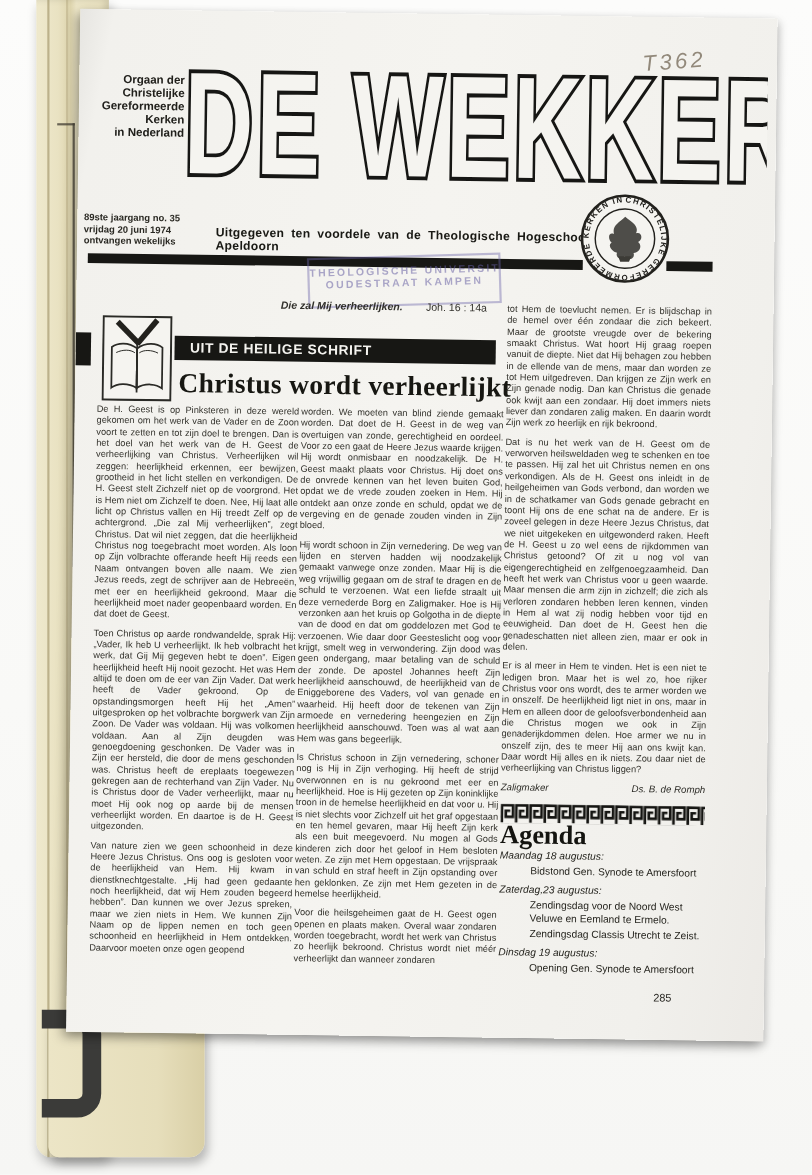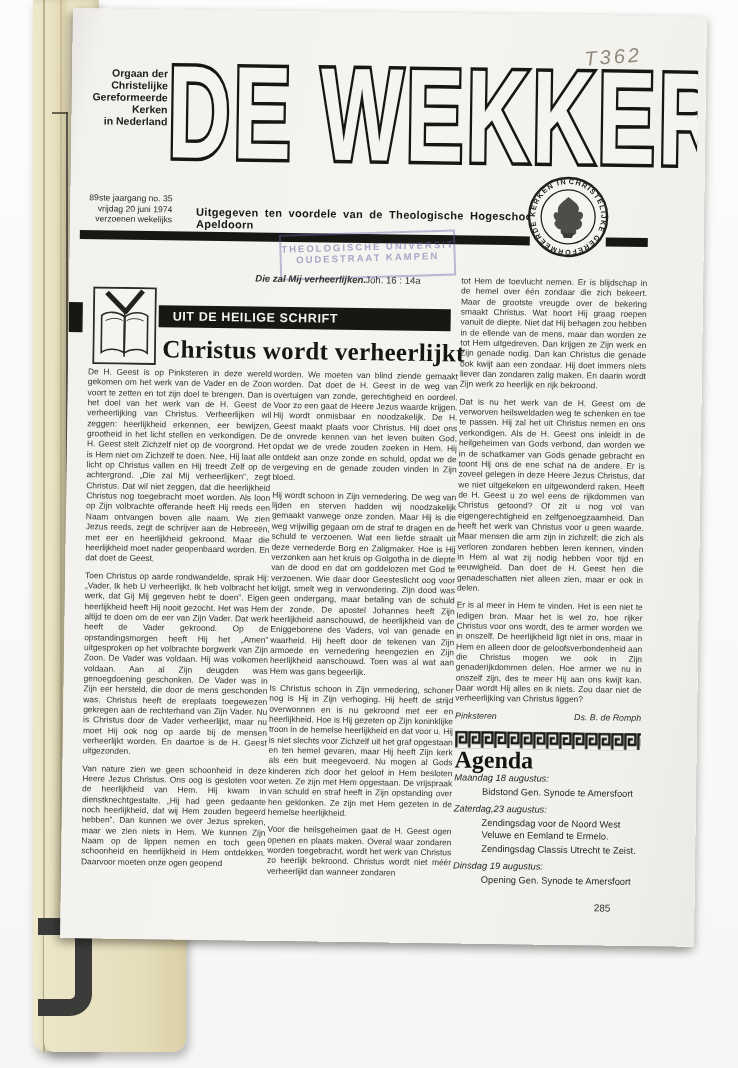--- a/index.html
+++ b/index.html
@@ -31,37 +31,37 @@
         box-shadow:-4px 5px 10px rgba(0,0,0,.28), 2px 3px 8px rgba(0,0,0,.18);
         overflow:hidden;}
 
   .handwriting{position:absolute;left:512px;top:30px;font-style:italic;
         font-size:20px;letter-spacing:3px;color:#92897b;transform:rotate(-5deg);}
 
   
   .organ{position:absolute;left:14px;top:58px;width:82px;text-align:right;
         font-weight:bold;font-size:10.5px;line-height:12px;color:#21201c;}
   .wekker-wrap{position:absolute;left:96px;top:36px;}
-  .issue{position:absolute;left:19px;top:184px;font-weight:normal;font-size:8.6px;
-        line-height:10.5px;color:#2a2923;text-align:right;}
+  .issue{position:absolute;left:6px;top:184px;font-weight:bold;font-size:8.6px;
+        line-height:10.5px;color:#2a2923;}
   .subtitle{position:absolute;left:126px;top:196px;width:420px;font-weight:bold;
         font-size:11px;letter-spacing:.3px;word-spacing:3px;color:#191914;}
   .bar{position:absolute;background:#171714;}
   .seal{position:absolute;left:456px;top:160px;width:84px;height:84px;}
 
   
   .stamp{position:absolute;left:210px;top:220px;width:176px;height:46px;
         border:2px solid rgba(108,99,170,.42);transform:rotate(-2.5deg);
         color:rgba(99,92,162,.52);font-size:9.5px;font-weight:bold;
         letter-spacing:2px;text-align:center;padding-top:7px;box-sizing:border-box;}
   .stamp div{white-space:nowrap;overflow:hidden;}
 
   
   .verse-text{position:absolute;left:186px;top:262px;font-style:italic;font-size:9.6px;font-weight:bold;color:#32312c;}
-  .verse-ref{position:absolute;left:296px;top:262px;font-size:9.6px;color:#32312c;}
+  .verse-ref{position:absolute;left:318px;top:262px;font-size:9.6px;color:#32312c;}
 
   
   .icon-box{position:absolute;left:24px;top:278px;width:64px;height:78px;}
   .kicker-stub{position:absolute;left:0;top:294px;width:14px;height:30px;background:#171714;}
   .kicker{position:absolute;left:90px;top:296px;width:292px;height:22px;background:#171714;
         color:#f4f3ef;font-weight:bold;font-size:12.5px;letter-spacing:.6px;
         line-height:22px;padding-left:14px;box-sizing:border-box;}
   .headline{position:absolute;left:94px;top:326px;font-family:"Liberation Serif", serif;
         font-weight:bold;font-size:25px;letter-spacing:.3px;color:#171712;}
 
@@ -113,21 +113,21 @@
 
     <div class="wekker-wrap">
       <svg width="530" height="128" viewBox="0 0 530 128">
         <text x="0" y="112" transform="scale(0.66 1)" font-family="Liberation Sans, sans-serif" font-weight="bold" font-size="132" letter-spacing="4" fill="#f5f4f0" stroke="#161614" stroke-width="7" paint-order="stroke">DE WEKKER</text>
       </svg>
     </div>
 
     <div class="issue">
       <div>89ste jaargang no. 35</div>
       <div>vrijdag 20 juni 1974</div>
-      <div>verzoenen wekelijks</div>
+      <div>ontvangen wekelijks</div>
     </div>
 
     <div class="subtitle">Uitgegeven ten voordele van de Theologische Hogeschool te Apeldoorn</div>
 
     <div class="bar" style="left:10px;top:222px;width:450px;height:9px"></div>
     <div class="bar" style="left:536px;top:222px;width:42px;height:9px"></div>
 
     <div class="seal">
       <svg viewBox="0 0 84 84" width="84" height="84">
         <circle cx="42" cy="42" r="39" fill="#f5f4f0" stroke="#22211d" stroke-width="2.4"></circle>
@@ -181,21 +181,21 @@
       <p>Is Christus schoon in Zijn vernedering, schoner nog is Hij in Zijn verhoging. Hij heeft de strijd overwonnen en is nu gekroond met eer en heerlijkheid. Hoe is Hij gezeten op Zijn koninklijke troon in de hemelse heerlijkheid en dat voor u. Hij is niet slechts voor Zichzelf uit het graf opgestaan en ten hemel gevaren, maar Hij heeft Zijn kerk als een buit meegevoerd. Nu mogen al Gods kinderen zich door het geloof in Hem besloten weten. Ze zijn met Hem opgestaan. De vrijspraak van schuld en straf heeft in Zijn opstanding over hen geklonken. Ze zijn met Hem gezeten in de hemelse heerlijkheid.</p>
       <p>Voor die heilsgeheimen gaat de H. Geest ogen openen en plaats maken. Overal waar zondaren worden toegebracht, wordt het werk van Christus zo heerlijk bekroond. Christus wordt niet méér verheerlijkt dan wanneer zondaren</p>
     </div>
 
     <div class="col col3">
       <p>tot Hem de toevlucht nemen. Er is blijdschap in de hemel over één zondaar die zich bekeert. Maar de grootste vreugde over de bekering smaakt Christus. Wat hoort Hij graag roepen vanuit de diepte. Niet dat Hij behagen zou hebben in de ellende van de mens, maar dan worden ze tot Hem uitgedreven. Dan krijgen ze Zijn werk en Zijn genade nodig. Dan kan Christus die genade ook kwijt aan een zondaar. Hij doet immers niets liever dan zondaren zalig maken. En daarin wordt Zijn werk zo heerlijk en rijk bekroond.</p>
       <p>Dat is nu het werk van de H. Geest om de verworven heilsweldaden weg te schenken en toe te passen. Hij zal het uit Christus nemen en ons verkondigen. Als de H. Geest ons inleidt in de heilgeheimen van Gods verbond, dan worden we in de schatkamer van Gods genade gebracht en toont Hij ons de ene schat na de andere. Er is zoveel gelegen in deze Heere Jezus Christus, dat we niet uitgekeken en uitgewonderd raken. Heeft de H. Geest u zo wel eens de rijkdommen van Christus getoond? Of zit u nog vol van eigengerechtigheid en zelfgenoegzaamheid. Dan heeft het werk van Christus voor u geen waarde. Maar mensen die arm zijn in zichzelf; die zich als verloren zondaren hebben leren kennen, vinden in Hem al wat zij nodig hebben voor tijd en eeuwigheid. Dan doet de H. Geest hen die genadeschatten niet alleen zien, maar er ook in delen.</p>
       <p>Er is al meer in Hem te vinden. Het is een niet te ledigen bron. Maar het is wel zo, hoe rijker Christus voor ons wordt, des te armer worden we in onszelf. De heerlijkheid ligt niet in ons, maar in Hem en alleen door de geloofsverbondenheid aan die Christus mogen we ook in Zijn genaderijkdommen delen. Hoe armer we nu in onszelf zijn, des te meer Hij aan ons kwijt kan. Daar wordt Hij alles en ik niets. Zou daar niet de verheerlijking van Christus liggen?</p>
 
       <div class="signature">
-        <span>Pinksteren</span>
+        <span>Zaligmaker</span>
         <span>Ds. B. de Romph</span>
       </div>
 
       <div class="ornament">
         <svg width="186" height="18" viewBox="0 0 186 18">
           <defs>
             <pattern id="gk" width="13" height="18" patternUnits="userSpaceOnUse">
               <path d="M1.5 17 V1.5 H11.5 V12 H5 V6.5 H9" fill="none" stroke="#151512" stroke-width="2.4"></path>
             </pattern>
           </defs>

